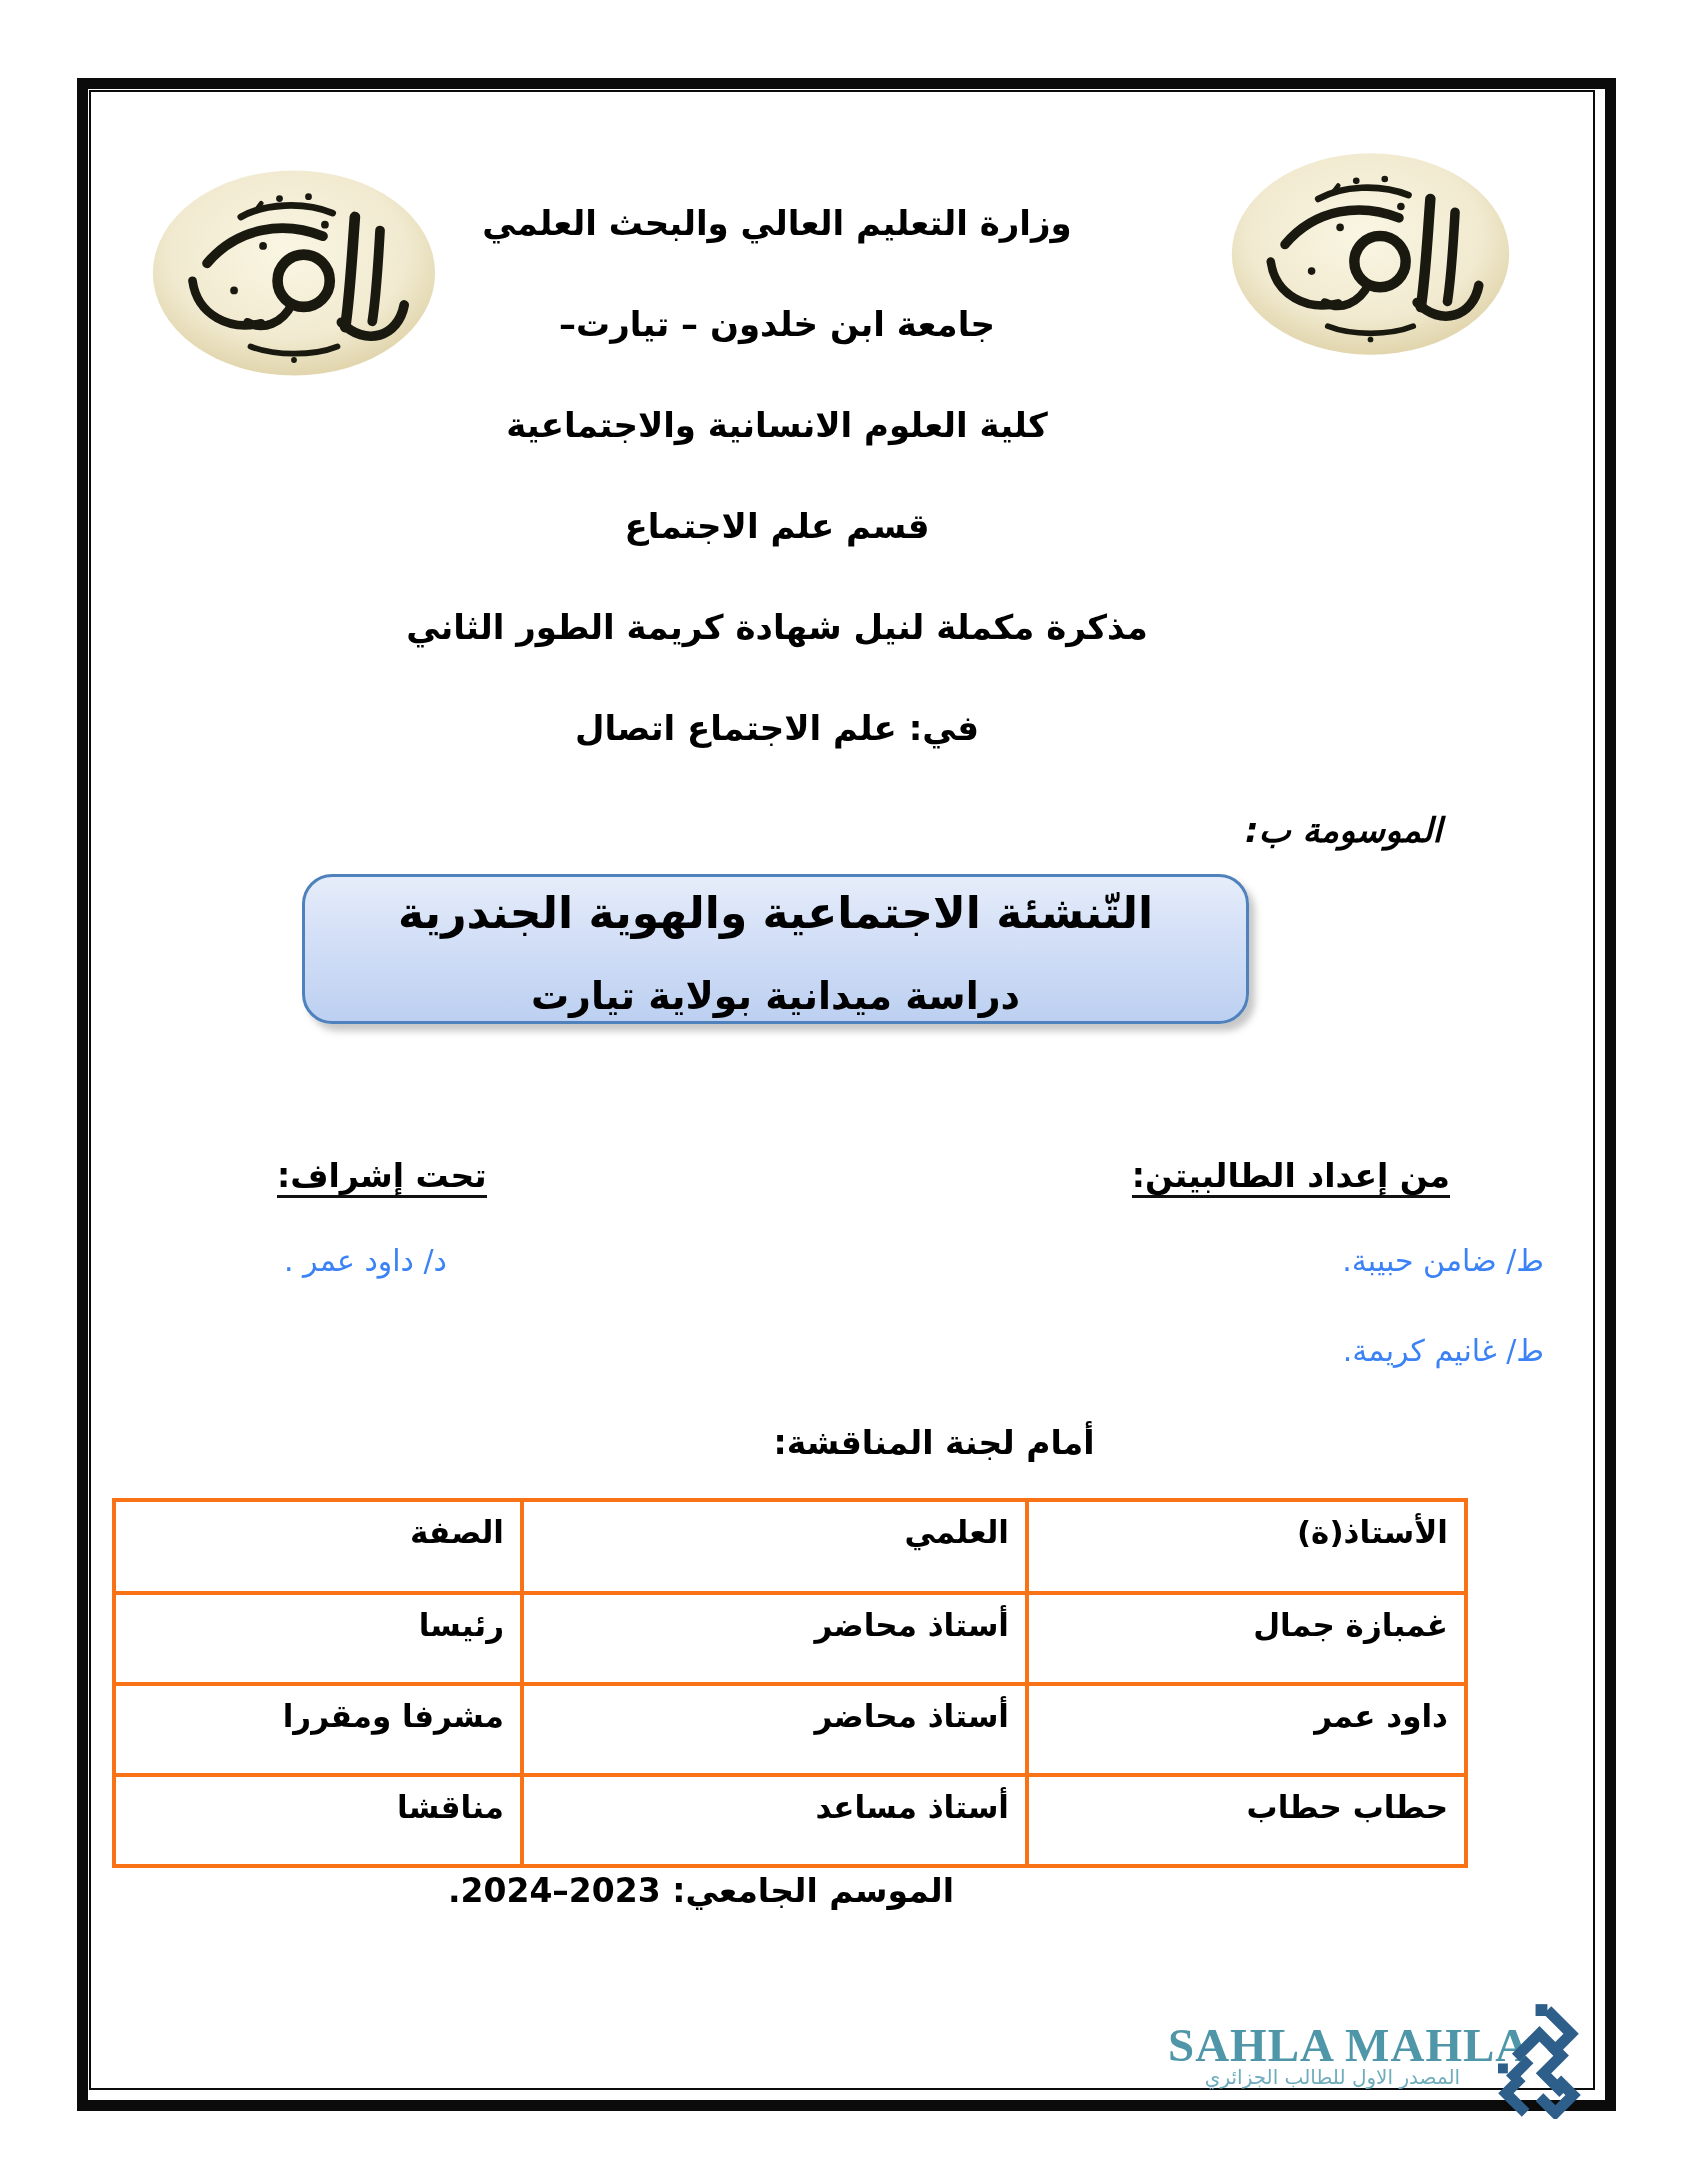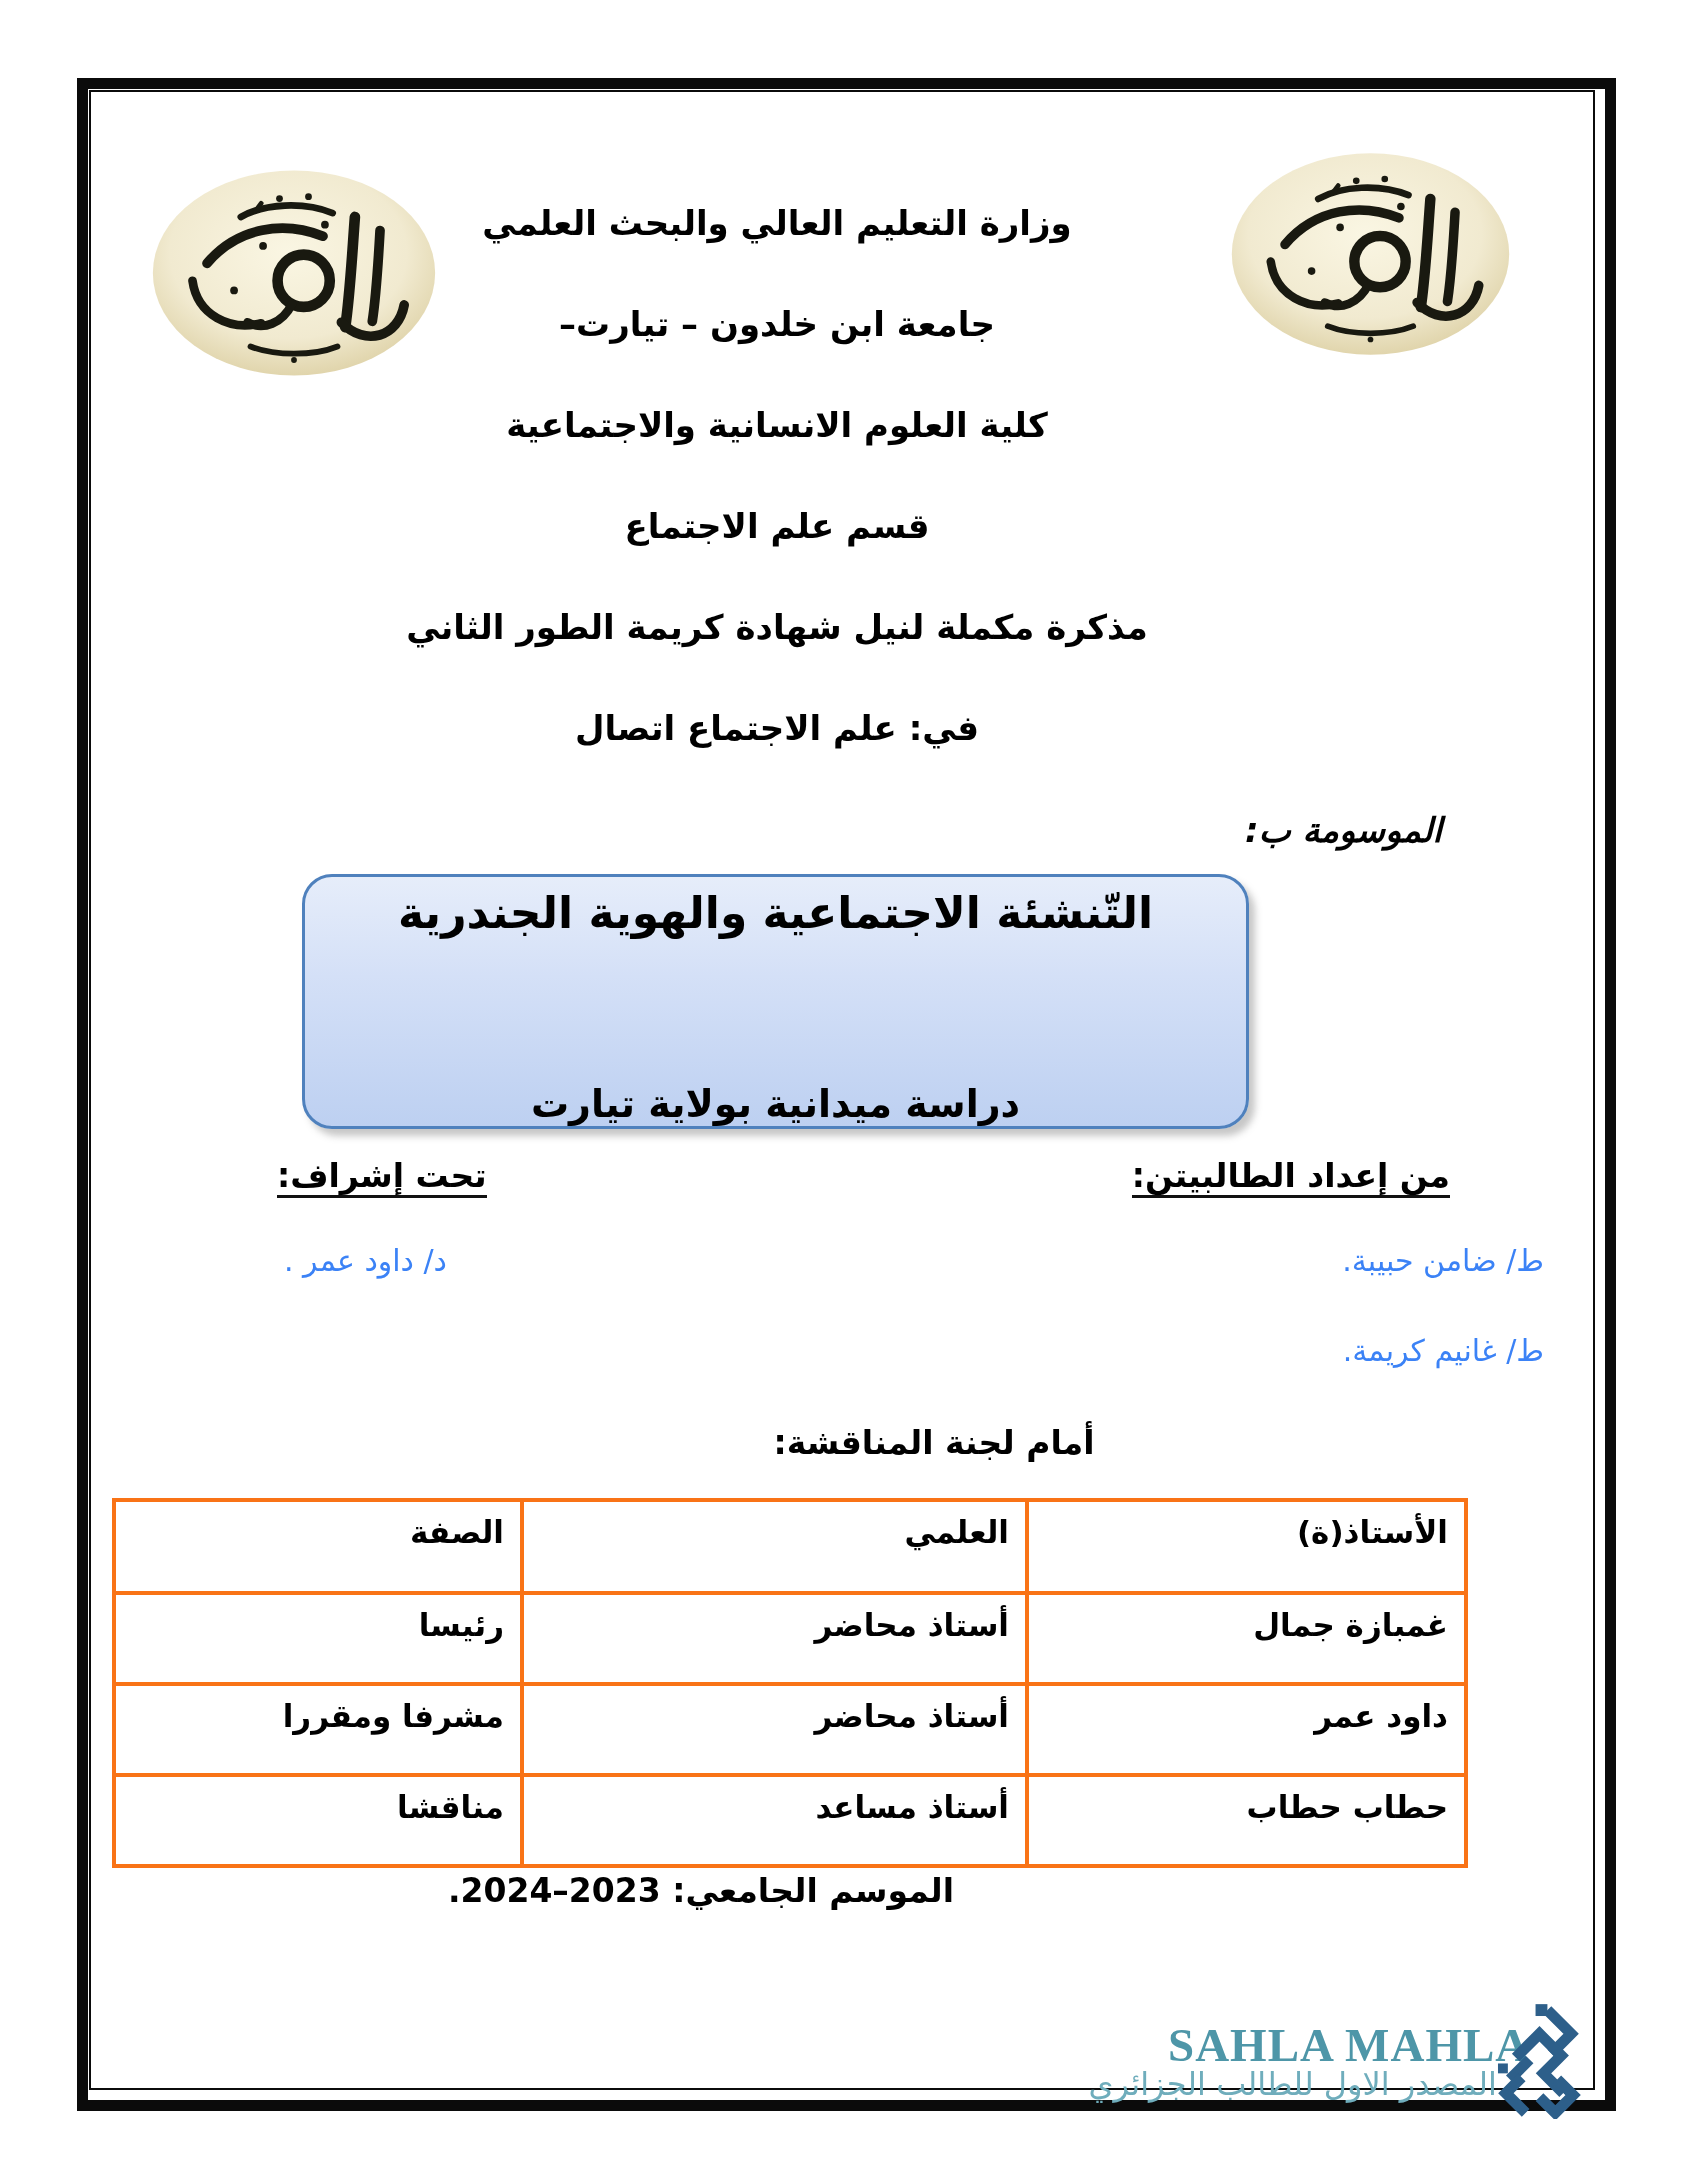--- a/index.html
+++ b/index.html
@@ -26,25 +26,25 @@
     left:0;top:203px;width:1554px;text-align:center;direction:rtl;
     font-weight:bold;font-size:34px;line-height:40px;color:#000;z-index:3;
   }
   .header-line{margin-bottom:61px;}
   
   .label-mawsuma{
     top:810px;right:241px;direction:rtl;font-weight:bold;font-size:34px;color:#000;z-index:3;font-style:italic;
   }
   
   .title-box{
-    left:302px;top:874px;width:947px;height:255px;box-sizing:border-box;
+    left:302px;top:874px;width:947px;height:150px;box-sizing:border-box;
     border:3px solid #4f81bd;border-radius:30px;
     background:linear-gradient(180deg,#e6edfa 0%,#d4e0f7 40%,#bdd0f1 100%);
     box-shadow:6px 7px 7px rgba(130,130,130,0.45);
-    display:flex;flex-direction:column;align-items:center;justify-content:space-between;
+    display:flex;flex-direction:column;align-items:center;justify-content:flex-start;
     gap:36px;direction:rtl;z-index:3;padding-top:10px;
   }
   .thesis-title{font-weight:bold;font-size:44px;color:#000;}
   .thesis-subtitle{font-weight:bold;font-size:38px;color:#000;}
   
   .sec-heading{direction:rtl;font-weight:bold;font-size:33px;color:#000;z-index:3;}
   .sec-heading .u{border-bottom:3px solid #111;}
   .authors-heading{top:1156px;right:233px;}
   .supervisor-heading{top:1156px;left:277px;}
   .person{direction:rtl;font-size:30px;color:#3b82f6;z-index:3;}
@@ -72,22 +72,22 @@
     top:1871px;left:701px;transform:translateX(-50%);direction:rtl;
     font-weight:bold;font-size:33px;color:#000;white-space:nowrap;z-index:3;
   }
   
   .wm-brand{
     left:1168px;top:2018px;width:329px;text-align:center;
     font-family:"Liberation Serif",serif;font-weight:bold;font-size:47px;
     letter-spacing:1px;color:#4e96a8;z-index:6;white-space:nowrap;
   }
   .wm-tagline{
-    left:1168px;top:2065px;width:329px;text-align:right;direction:rtl;
-    font-size:32px;color:#6fadbc;z-index:6;white-space:nowrap;
+    left:1168px;top:2065px;width:329px;text-align:center;direction:rtl;
+    font-size:20px;color:#6fadbc;z-index:6;white-space:nowrap;
   }
   .wm-emblem{left:1496px;top:2002px;width:87px;height:117px;z-index:6;}
 </style>
 </head>
 <body>
 
 <div class="abs frame-outer"></div>
 <div class="abs frame-inner"></div>
 
 <svg class="abs logo logo-left" viewBox="0 0 300 220">

